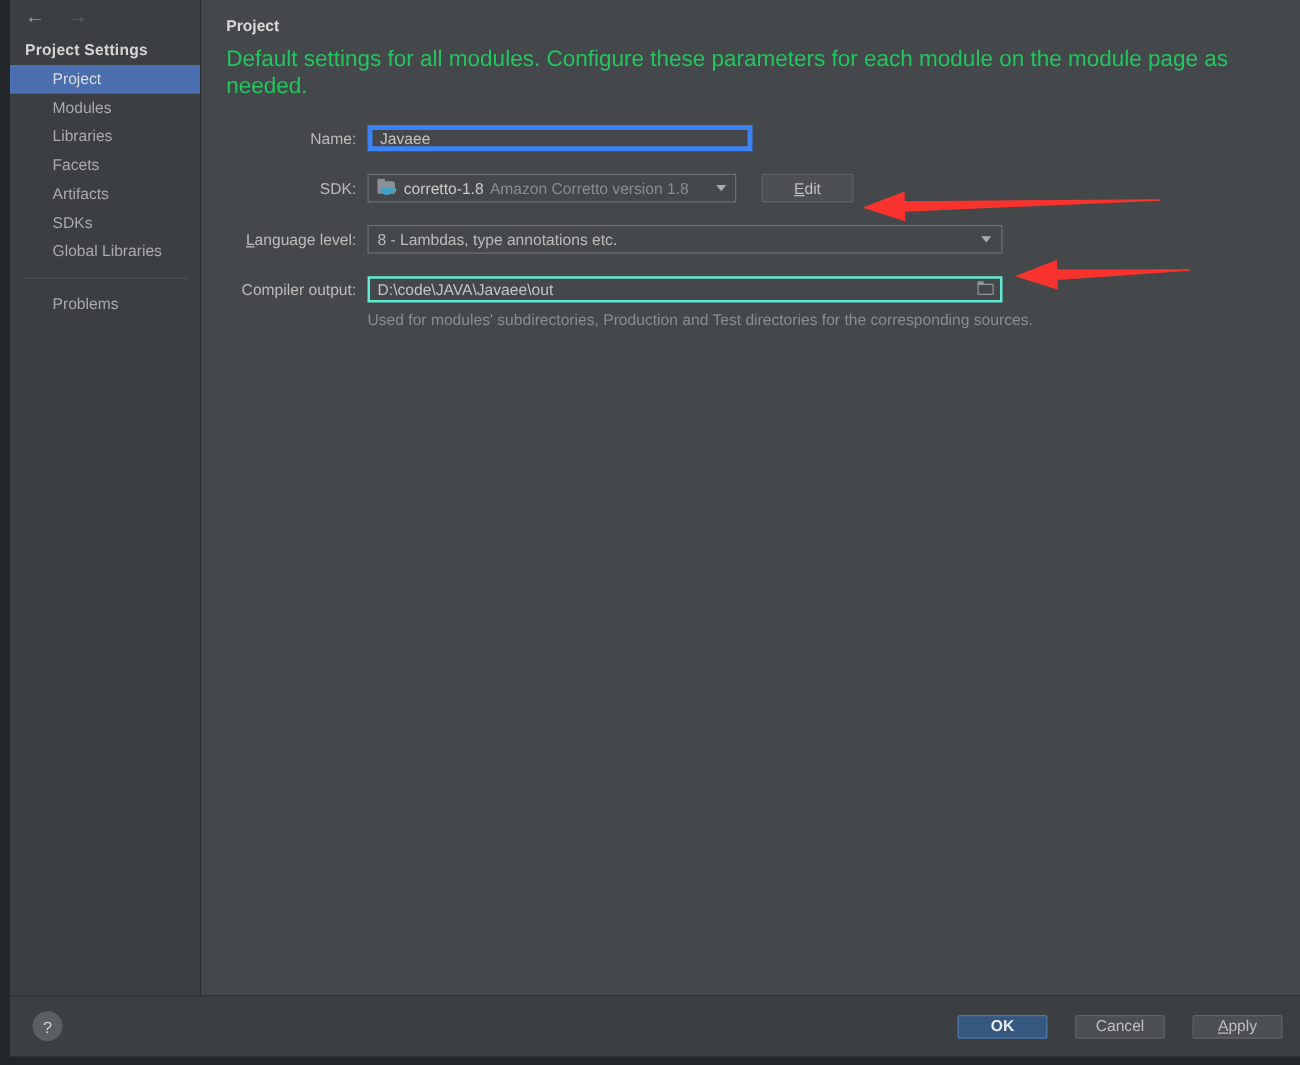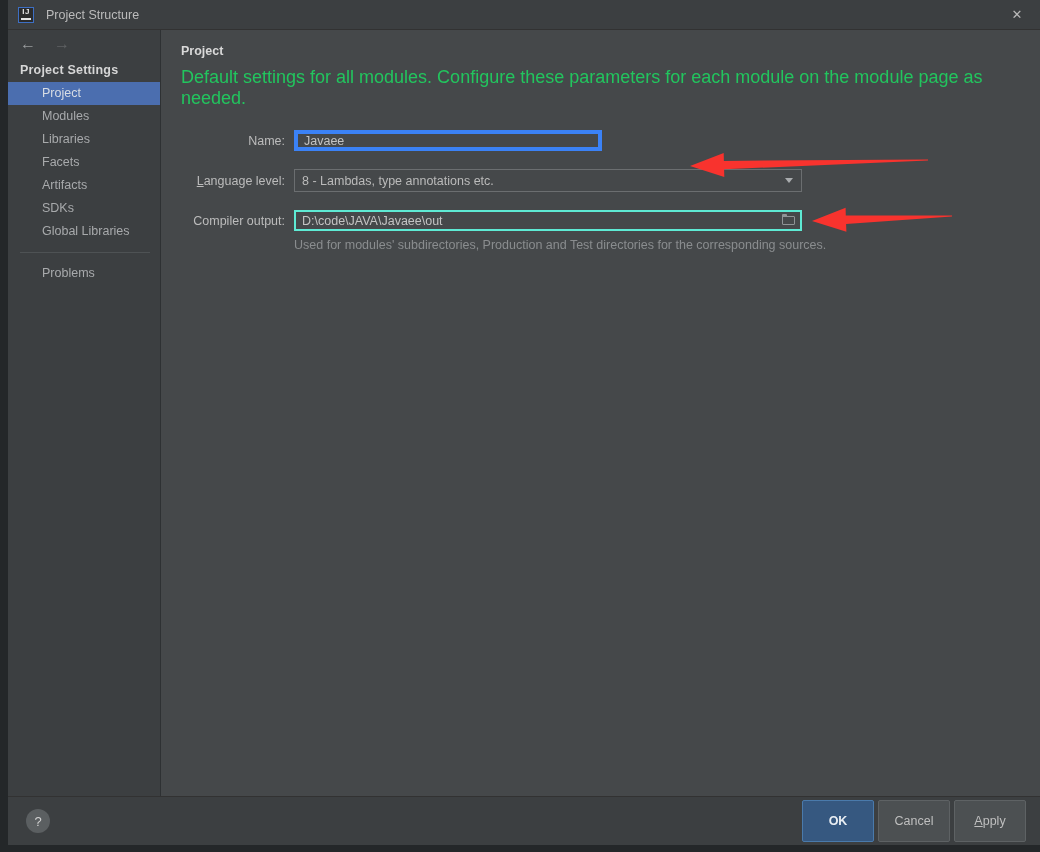--- a/index.html
+++ b/index.html
@@ -331,45 +331,38 @@
     border-radius: 50%;
     background: #5b5f61;
     color: #d2d2d2;
     font-size: 13px;
     display: flex;
     align-items: center;
     justify-content: center;
   }
   .footer-spacer { flex: 1; }
   .footer .btn {
-    height: 42px;
+    height: 19px;
     min-width: 72px;
-    margin-left: 4px;
+    margin-left: 22px;
   }
   .btn.primary {
     background: #365880;
     border: 1px solid #4a7aab;
     color: #e9eef3;
     font-weight: bold;
   }
 </style>
 </head>
 <body>
 
 <div id="root">
 
   <div class="dialog">
 
-    <div class="titlebar">
-      <div class="app-logo">
-        <span>IJ</span>
-      </div>
-      <div class="title-text">Project Structure</div>
-      <div class="win-close">✕</div>
-    </div>
 
     <div class="body">
 
       <div class="sidebar">
 
         <div class="navbtns">
           <div class="nav-arrow">←</div>
           <div class="nav-arrow disabled">→</div>
         </div>
 
@@ -392,20 +385,36 @@
         <div class="section-title">Project</div>
         <div class="section-sub">Default settings for all modules. Configure these parameters for each module on the module page as needed.</div>
 
         <div class="form-row">
           <div class="form-label">Name:</div>
           <div class="textfield" id="name-field">
             <span>Javaee</span>
           </div>
         </div>
 
+        <div class="form-row">
+          <div class="form-label">SDK:</div>
+          <div class="combo" id="sdk-combo">
+            <span class="jdk-icon">
+              <span class="folder"></span>
+                <span class="cup"></span>
+            </span>
+            <span class="sdk-name">corretto-1.8</span>
+            <span class="sdk-desc">Amazon Corretto version 1.8</span>
+            <span class="caret"></span>
+          </div>
+          <div class="btn" id="edit-button">
+            <span class="mnem">E</span>
+              <span>dit</span>
+          </div>
+        </div>
 
         <div class="form-row">
           <div class="form-label"><span class="mnem">L</span><span>anguage level:</span></div>
           <div class="combo" id="lang-combo">
             <span>8 - Lambdas, type annotations etc.</span>
             <span class="caret"></span>
           </div>
         </div>
 
         <div class="form-row" style="margin-bottom:7px;align-items:center;">

